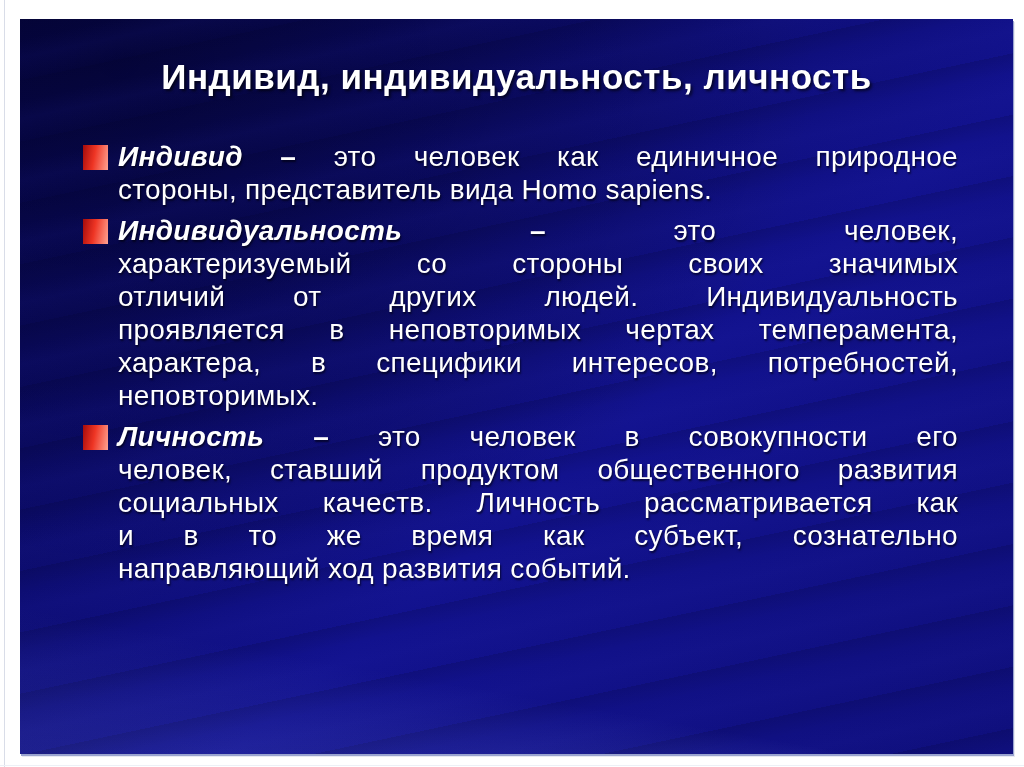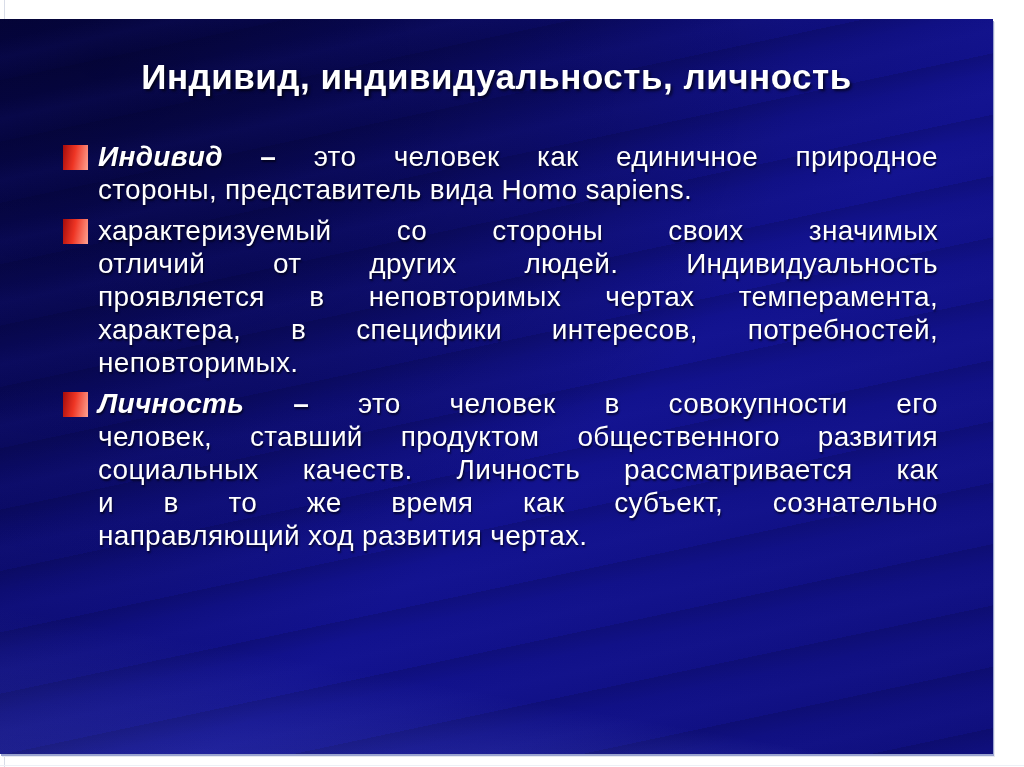--- a/index.html
+++ b/index.html
@@ -11,21 +11,21 @@
   }
   .page-edge-line{
     position:absolute;left:4px;top:0;width:1px;height:767px;
     background:#d9dde8;
   }
   .page-bottom-line{
     position:absolute;left:0;bottom:1px;width:1024px;height:1px;
     background:#edf0f6;
   }
   .slide{
-    position:absolute;left:0;top:19px;width:993px;height:735px;
+    position:absolute;left:20px;top:19px;width:993px;height:735px;
     box-sizing:border-box;
     background:
       
       conic-gradient(from 238deg at 101% 104%,
         rgba(150,170,255,0.16) 0deg, rgba(150,170,255,0) 9deg,
         rgba(150,170,255,0.11) 15deg, rgba(150,170,255,0) 24deg,
         rgba(150,170,255,0.14) 31deg, rgba(150,170,255,0) 42deg),
       
       conic-gradient(from 150deg at 103% -4%,
         rgba(130,150,245,0.14) 0deg, rgba(130,150,245,0) 10deg,
@@ -110,37 +110,42 @@
           <span class="dash">–</span>
           <span>это человек как единичное природное</span>
         </div>
         <div class="line last">стороны, представитель вида Homo sapiens.</div>
       </div>
     </li>
 
     <li class="bullet">
       <span class="bullet-marker"></span>
       <div class="bullet-text">
+        <div class="line">
+          <span class="term">Индивидуальность</span>
+          <span class="dash">–</span>
+          <span>это человек,</span>
+        </div>
         <div class="line">характеризуемый со стороны своих значимых</div>
         <div class="line">отличий от других людей. Индивидуальность</div>
         <div class="line">проявляется в неповторимых чертах темперамента,</div>
         <div class="line">характера, в специфики интересов, потребностей,</div>
         <div class="line last">неповторимых.</div>
       </div>
     </li>
 
     <li class="bullet">
       <span class="bullet-marker"></span>
       <div class="bullet-text">
         <div class="line">
           <span class="term">Личность</span>
           <span class="dash">–</span>
           <span>это человек в совокупности его</span>
         </div>
         <div class="line">человек, ставший продуктом общественного развития</div>
         <div class="line">социальных качеств. Личность рассматривается как</div>
         <div class="line">и в то же время как субъект, сознательно</div>
-        <div class="line last">направляющий ход развития чертах.</div>
+        <div class="line last">направляющий ход развития событий.</div>
       </div>
     </li>
 
   </ul>
 </div>
 
 </body></html>

